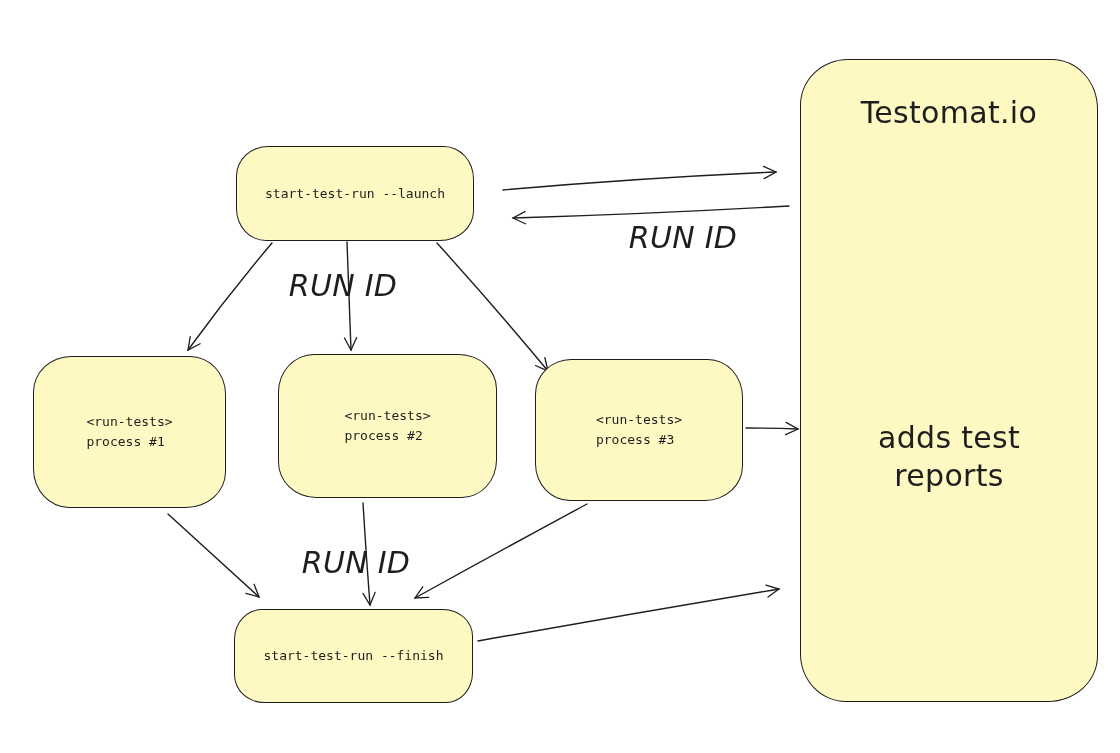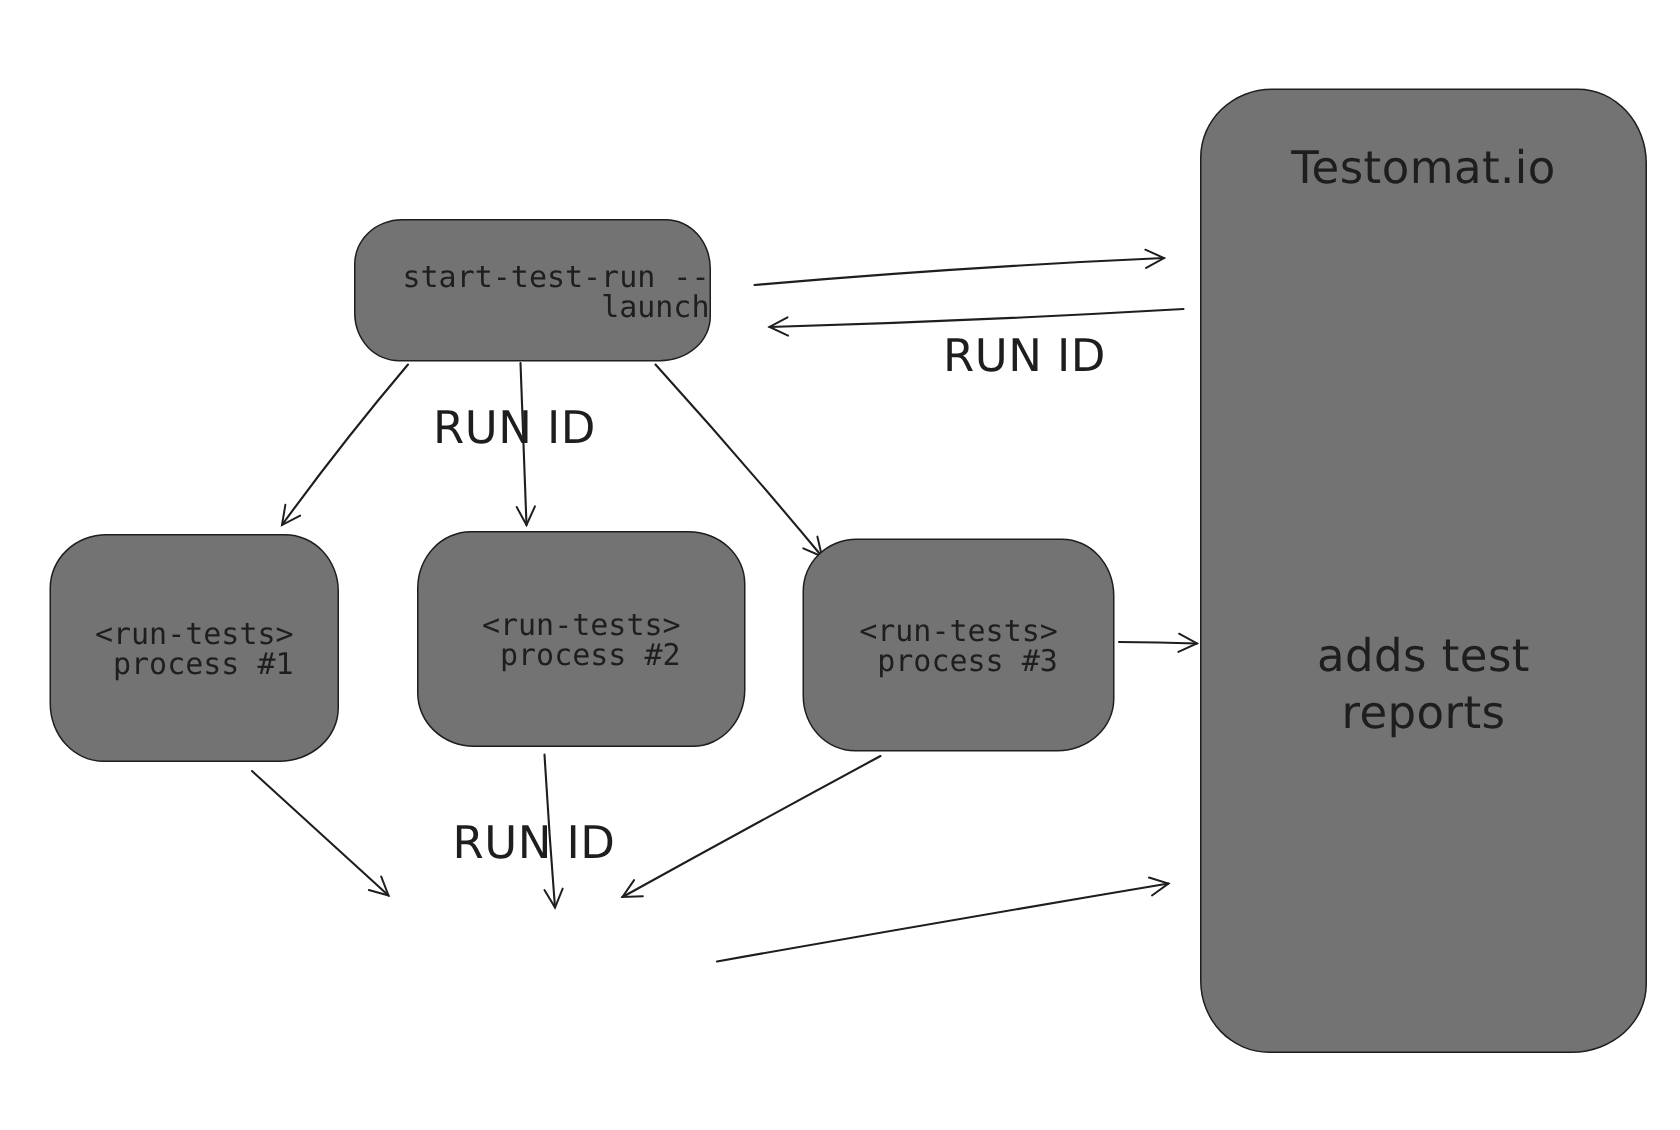--- a/index.html
+++ b/index.html
@@ -27,31 +27,31 @@
   .arrows path {
     stroke: #1e1e1e;
     stroke-width: 1.4;
     fill: none;
     stroke-linecap: round;
   }
   .node {
     position: absolute;
     box-sizing: border-box;
     border: 1.6px solid #1e1e1e;
-    background: #737373;
+    background: #fef9c3;
     display: flex;
     align-items: center;
     justify-content: center;
   }
   .mono-label {
     font-family: "DejaVu Sans Mono", monospace;
-    font-size: 20px;
+    font-size: 13px;
     line-height: 20px;
     white-space: pre-line;
-    text-align: right;
+    text-align: left;
     color: #1e1e1e;
   }
   .node-launch {
     left: 236px; top: 146px; width: 238px; height: 95px;
     border-radius: 32px 30px 34px 30px / 30px 33px 30px 32px;
   }
   .node-p1 {
     left: 33px; top: 356px; width: 193px; height: 152px;
     border-radius: 38px 36px 40px 36px / 36px 38px 36px 39px;
   }
@@ -87,20 +87,21 @@
     text-align: center;
   }
   .t-title    { top: 34px; }
   .t-creates  { top: 128px; }
   .t-adds     { top: 335px; margin-top: 24px; }
   .t-finishes { top: 544px; }
   .edge-label {
     position: absolute;
     transform: translate(-50%, -50%);
     white-space: nowrap;
+    font-style: italic;
   }
   .runid-top    { left: 683px; top: 238px; }
   .runid-mid    { left: 343px; top: 286px; }
   .runid-bottom { left: 356px; top: 563px; }
 </style>
 </head>
 <body>
 
 <div class="canvas">
 
@@ -134,20 +135,23 @@
   <div class="node node-p2">
     <span class="mono-label">&lt;run-tests&gt;
 process #2</span>
   </div>
 
   <div class="node node-p3">
     <span class="mono-label">&lt;run-tests&gt;
 process #3</span>
   </div>
 
+  <div class="node node-finish">
+    <span class="mono-label">start-test-run --finish</span>
+  </div>
 
   <div class="node node-testomat">
     <div class="hand t-label t-title">Testomat.io</div>
     <div class="hand t-label t-adds">adds test
 reports</div>
   </div>
 
   <div class="hand edge-label runid-top">RUN ID</div>
   <div class="hand edge-label runid-mid">RUN ID</div>
   <div class="hand edge-label runid-bottom">RUN ID</div>

